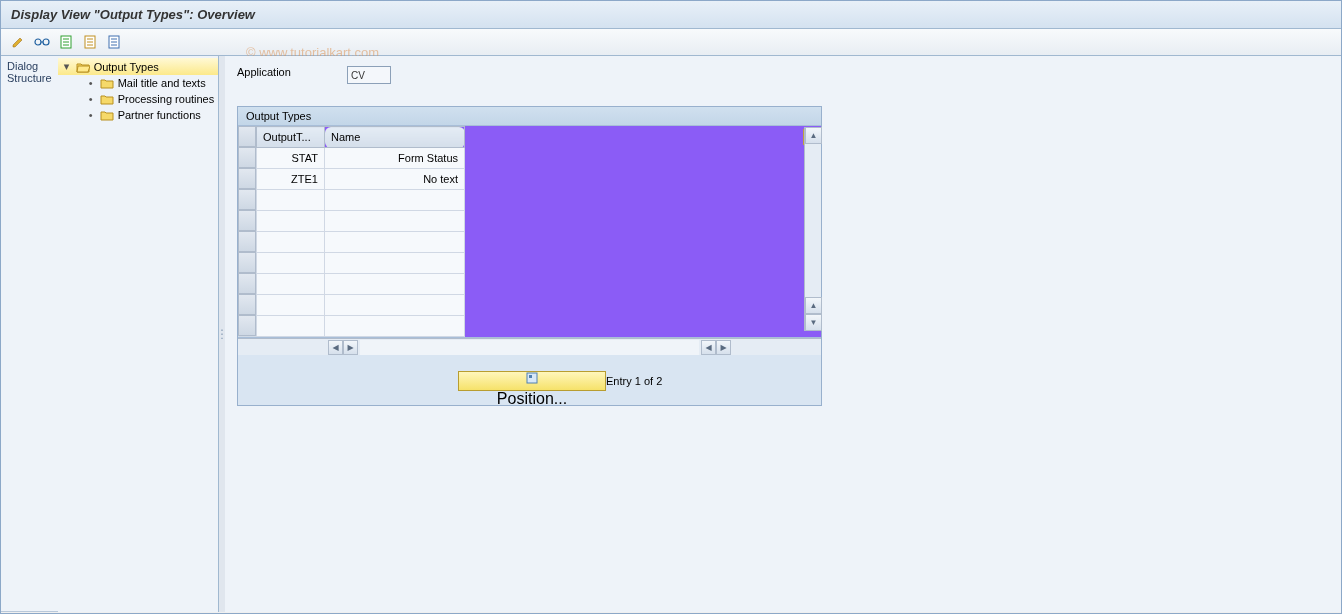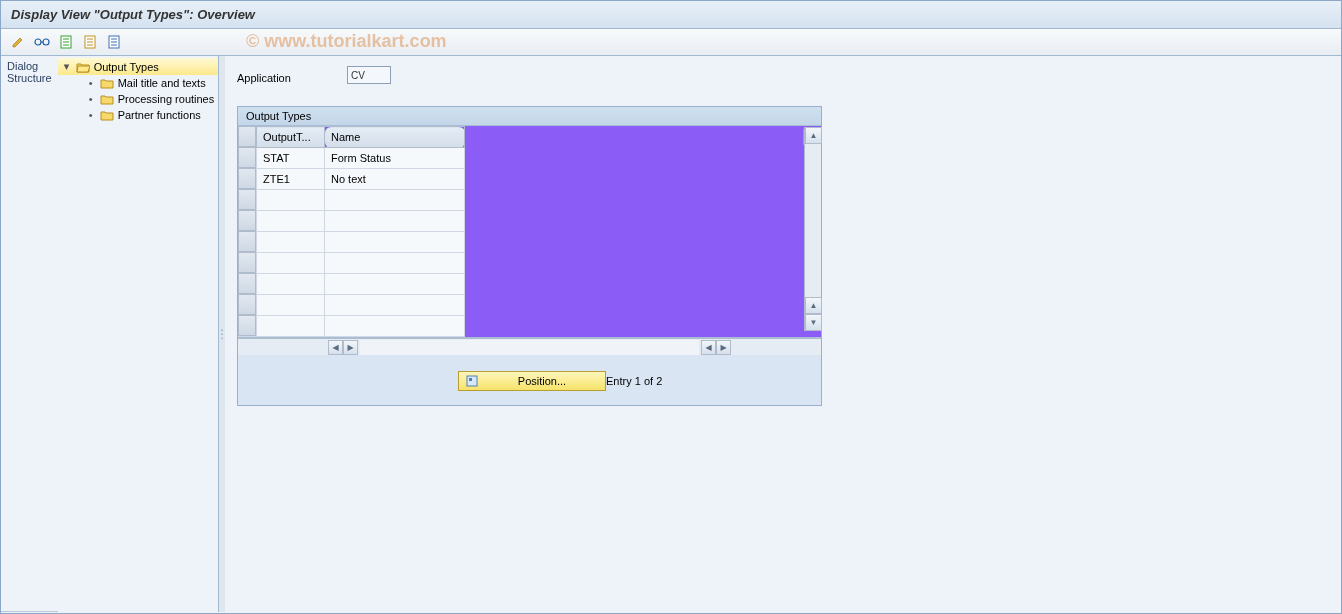--- a/index.html
+++ b/index.html
@@ -41,23 +41,23 @@
       display: inline-flex;
       align-items: center;
       justify-content: center;
       cursor: pointer;
       border: none;
       background: transparent;
     }
     .watermark {
       position: absolute;
       left: 245px;
-      top: 2px;
-      font-size: 18px;
-      font-weight: bold;
+      top: 16px;
+      font-size: 13px;
+      font-weight: normal;
       color: rgba(220, 150, 90, 0.55);
       pointer-events: none;
     }
     .content {
       display: flex;
       height: calc(100% - 56px);
     }
     .sidebar {
       width: 218px;
       background: #eef3f9;
@@ -115,21 +115,21 @@
       font-size: 12px;
     }
     .main {
       flex: 1;
       background: #eef3f9;
       padding: 10px 12px;
       position: relative;
     }
     .field-row {
       display: flex;
-      align-items: flex-end;
+      align-items: flex-start;
       gap: 10px;
       margin-bottom: 22px;
     }
     .field-label {
       width: 100px;
     }
     .field-input {
       width: 44px;
       height: 18px;
       border: 1px solid #8ca0b8;
@@ -175,20 +175,21 @@
       font-weight: normal;
       text-align: left;
       padding: 3px 6px;
       height: 21px;
     }
     .table td {
       border: 1px solid #d0d8e4;
       padding: 3px 6px;
       height: 21px;
       background: #f6f9fc;
+      text-align: right;
     }
     .col-output { width: 68px; }
     .col-name { width: 140px; border-radius: 6px; }
     .scroll-v {
       position: absolute;
       right: 0;
       top: 20px;
       bottom: 74px;
       width: 17px;
       background: #e5ecf4;
@@ -257,21 +258,22 @@
       margin-left: 212px;
       width: 148px;
       height: 20px;
       background: linear-gradient(#fff6bb, #f6e26a);
       border: 1px solid #b89d30;
       display: flex;
       align-items: center;
       padding: 0 6px;
       gap: 6px;
       cursor: pointer;
-      font-size: 11px;
+      font-size: 16px;
+      flex-direction: column;
     }
     .position-btn-icon {
       width: 14px;
       height: 14px;
       display:flex;
       align-items:center;
       justify-content:center;
     }
     .entry-text {
     }

